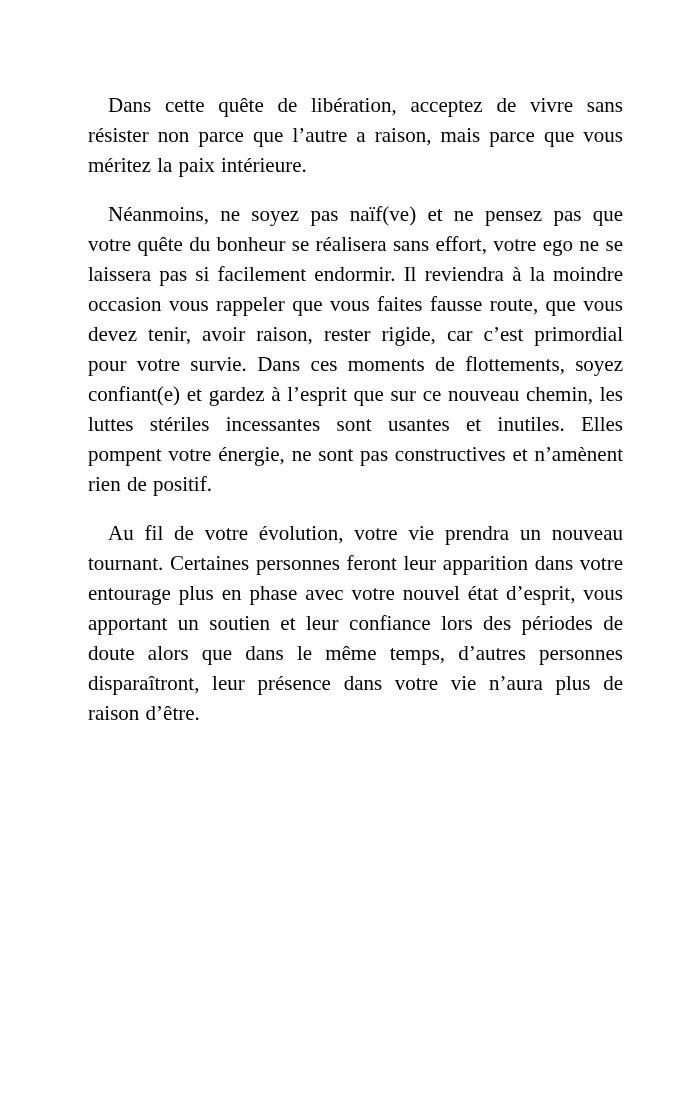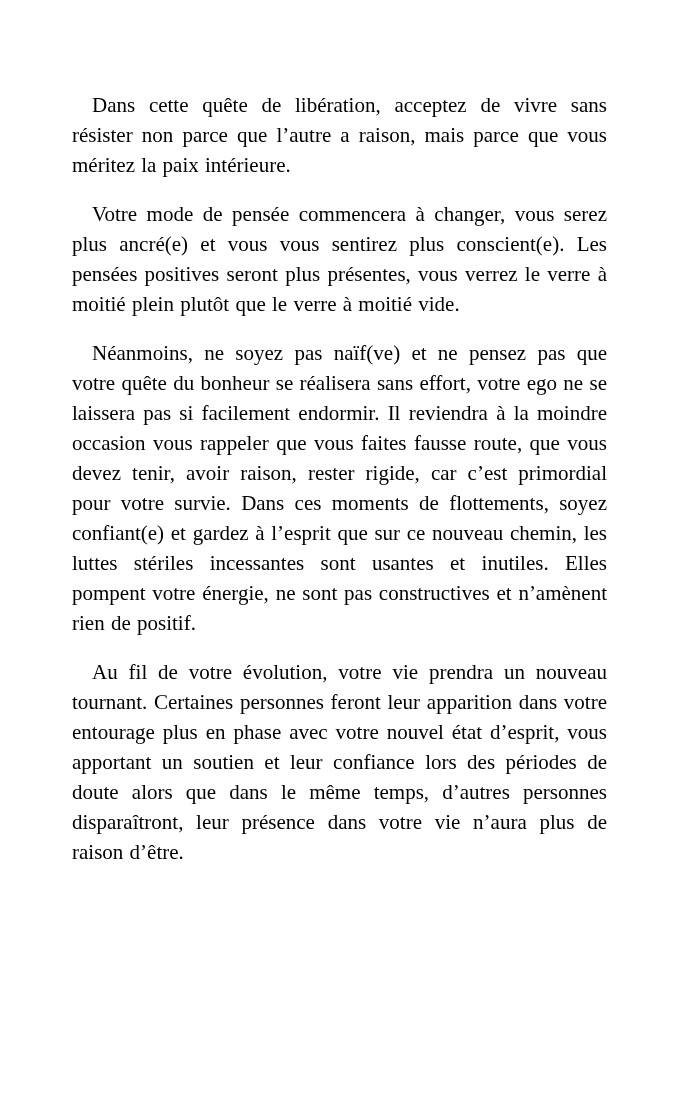--- a/index.html
+++ b/index.html
@@ -11,37 +11,36 @@
     position: relative;
     width: 700px;
     height: 1110px;
     background: #ffffff;
     overflow: hidden;
     box-sizing: border-box;
   }
   .text-block {
     position: absolute;
     top: 90px;
-    left: 72px;
+    left: 88px;
     width: 535px;
   }
   .text-block p {
     font-family: "Liberation Serif", "DejaVu Serif", serif;
     font-size: 21px;
     line-height: 30px;
     color: #000000;
     text-align: justify;
     text-indent: 20px;
     margin: 0 0 19px 0;
     word-spacing: 1px;
   }
 </style>
 </head>
 <body>
 
 <div class="book-page">
   <div class="text-block">
     <p>Dans cette quête de libération, acceptez de vivre sans résister non parce que l’autre a raison, mais parce que vous méritez la paix intérieure.</p>
-    <p>Votre mode de pensée commencera à changer, vous serez plus ancré(e) et vous vous sentirez plus conscient(e). Les pensées positives seront plus présentes, vous verrez le verre à moitié plein plutôt que le verre à moitié vide.</p>
     <p>Néanmoins, ne soyez pas naïf(ve) et ne pensez pas que votre quête du bonheur se réalisera sans effort, votre ego ne se laissera pas si facilement endormir. Il reviendra à la moindre occasion vous rappeler que vous faites fausse route, que vous devez tenir, avoir raison, rester rigide, car c’est primordial pour votre survie. Dans ces moments de flottements, soyez confiant(e) et gardez à l’esprit que sur ce nouveau chemin, les luttes stériles incessantes sont usantes et inutiles. Elles pompent votre énergie, ne sont pas constructives et n’amènent rien de positif.</p>
     <p>Au fil de votre évolution, votre vie prendra un nouveau tournant. Certaines personnes feront leur apparition dans votre entourage plus en phase avec votre nouvel état d’esprit, vous apportant un soutien et leur confiance lors des périodes de doute alors que dans le même temps, d’autres personnes disparaîtront, leur présence dans votre vie n’aura plus de raison d’être.</p>
   </div>
 </div>
 
 </body></html>

